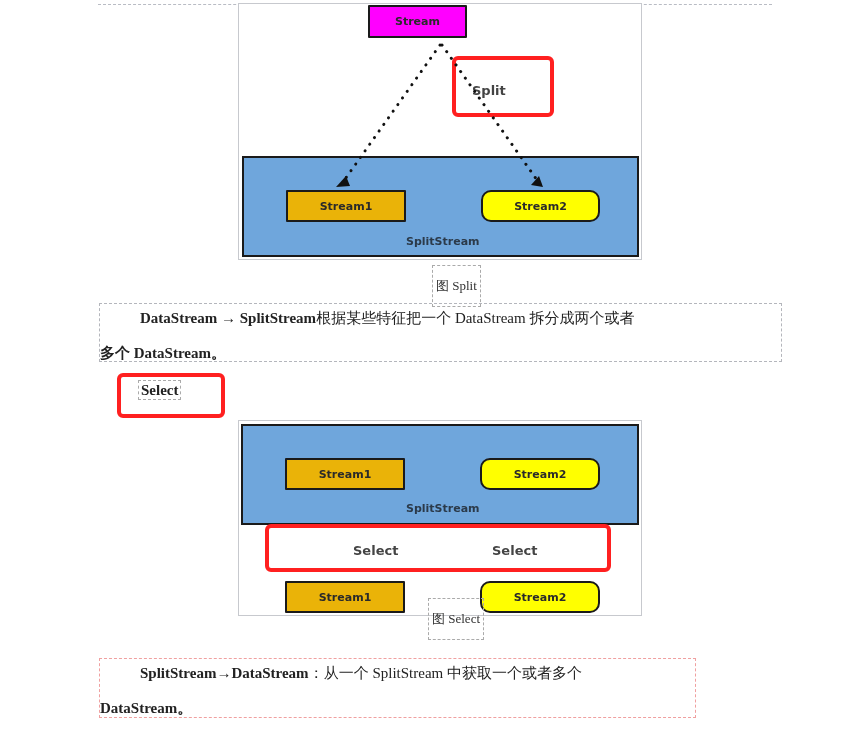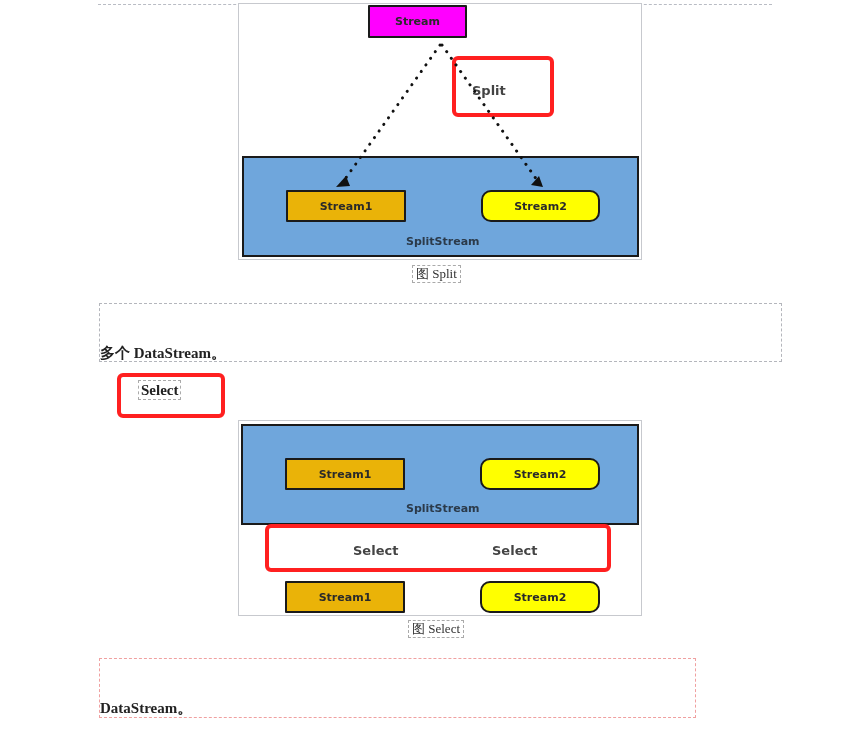--- a/index.html
+++ b/index.html
@@ -11,21 +11,21 @@
     .sketch { border: 2px solid #1a1a1a; box-sizing: border-box; border-radius: 1px;
               font-family: "DejaVu Sans", "Liberation Sans", sans-serif; font-weight: bold;
               font-size: 11px; color: #2a2a2a; display: flex; align-items: center; justify-content: center; }
     .magenta { background: #ff00ff; }
     .cyan { background: #eab308; }
     .yellow { background: #ffff00; border-radius: 10px; }
     .bluebox { background: #6fa6dc; border: 2px solid #1a1a1a; box-sizing: border-box; }
     .bluelabel { font-family: "DejaVu Sans", "Liberation Sans", sans-serif; font-weight: bold; font-size: 11px; color: #2b3a4a; }
     .redbox { border: 4px solid #ff2020; border-radius: 6px; box-sizing: border-box; }
     .small-sans { font-family: "DejaVu Sans", "Liberation Sans", sans-serif; font-weight: bold; font-size: 13px; color: #444; }
-    .caption { font-size: 13px; color: #333; border: 1px dashed #aaa; padding: 0 3px; line-height: 16px; }
+    .caption { font-size: 13px; color: #333; border: 1px dashed #aaa; padding: 12px 3px; line-height: 16px; margin-left: 20px; }
     .para { border: 1.2px dashed #b4b6bc; box-sizing: border-box; font-size: 15px; line-height: 20px; }
     .para.pink { border-color: #f0a0a0; }
     .para .line1 { position: absolute; left: 40px; top: 4px; white-space: nowrap; }
     .para .line2 { position: absolute; left: 0; top: 39px; white-space: nowrap; font-weight: bold; }
     .bold { font-weight: bold; }
     .heading { font-size: 15px; font-weight: bold; border: 1px dashed #aaa; padding: 0 2px; line-height: 18px; }
     svg { position: absolute; left: 0; top: 0; }
   </style>
 </head>
 <body>
@@ -45,33 +45,41 @@
   <polygon points="336,187 346,176 350,186" fill="#111"></polygon>
   <line x1="442" y1="45" x2="537" y2="180" stroke="#111" stroke-width="3" stroke-dasharray="0.1 8" stroke-linecap="round"></line>
   <polygon points="543,187 531,185 539,176" fill="#111"></polygon>
 
   <line x1="344" y1="496" x2="344" y2="576" stroke="#111" stroke-width="3" stroke-dasharray="0.1 7" stroke-linecap="round"></line>
   <line x1="539" y1="496" x2="539" y2="576" stroke="#111" stroke-width="3" stroke-dasharray="0.1 7" stroke-linecap="round"></line>
 </svg>
 <div class="abs caption" style="left:412px; top:265px;">图 Split</div>
 
 <div class="abs para" style="left:99px; top:303px; width:683px; height:59px;">
+  <span class="line1">
+    <span class="bold">DataStream</span>
+    <span class="bold">→</span>
+    <span class="bold">SplitStream</span><span>根据某些特征把一个 DataStream 拆分成两个或者</span>
+  </span>
   <span class="line2">多个 DataStream。</span>
 </div>
 
 <div class="abs redbox" style="left:117px; top:373px; width:108px; height:45px;"></div>
 <div class="abs heading" style="left:138px; top:380px;">Select</div>
 
 <div class="abs frame" style="left:238px; top:420px; width:404px; height:196px;"></div>
 <div class="abs bluebox" style="left:241px; top:424px; width:398px; height:101px;"></div>
 <div class="abs sketch cyan" style="left:285px; top:458px; width:120px; height:32px;">Stream1</div>
 <div class="abs sketch yellow" style="left:480px; top:458px; width:120px; height:32px;">Stream2</div>
 <div class="abs bluelabel" style="left:406px; top:502px;">SplitStream</div>
 <div class="abs redbox" style="left:265px; top:524px; width:346px; height:48px;"></div>
 <div class="abs small-sans" style="left:353px; top:543px;">Select</div>
 <div class="abs small-sans" style="left:492px; top:543px;">Select</div>
 <div class="abs sketch cyan" style="left:285px; top:581px; width:120px; height:32px;">Stream1</div>
 <div class="abs sketch yellow" style="left:480px; top:581px; width:120px; height:32px;">Stream2</div>
-<div class="abs caption" style="left:408px; top:620px;font-family:Liberation Serif, serif;">图 Select</div>
+<div class="abs caption" style="left:408px; top:598px;font-family:Liberation Serif, serif;">图 Select</div>
 
 <div class="abs para pink" style="left:99px; top:658px; width:597px; height:60px;">
+  <span class="line1">
+    <span class="bold">SplitStream</span><span class="bold">→</span><span class="bold">DataStream</span><span>：从一个 SplitStream 中获取一个或者多个</span>
+  </span>
   <span class="line2">DataStream。</span>
 </div>
 
 </body></html>

